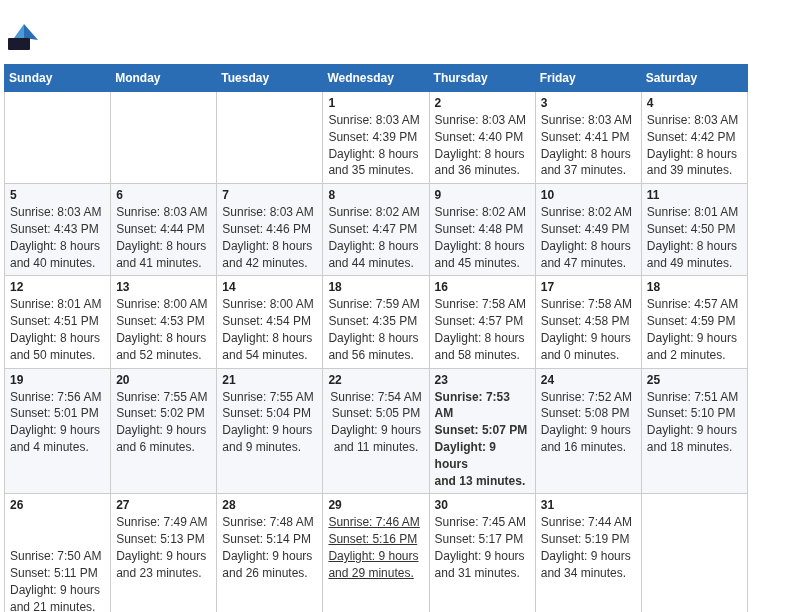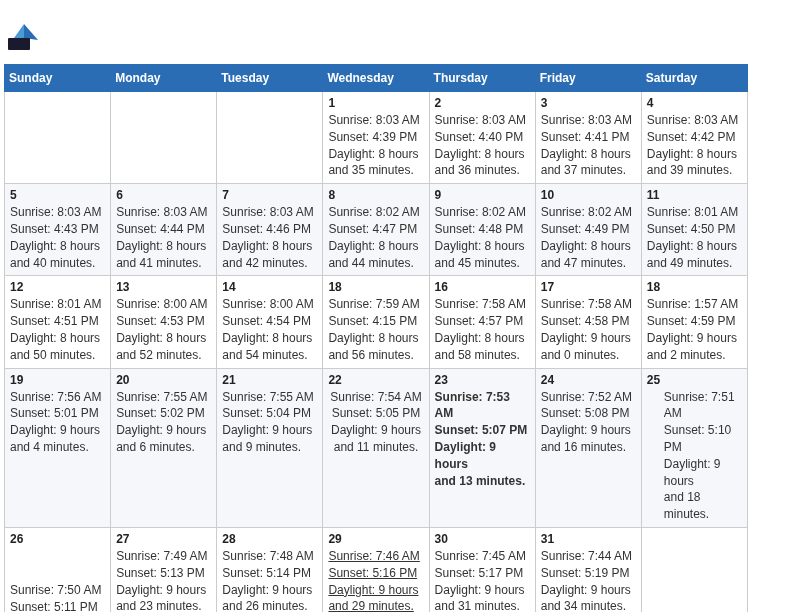--- a/index.html
+++ b/index.html
@@ -237,41 +237,41 @@
           <td>
             <span class="day-number">14</span>
             <div class="day-info" style="white-space: pre-line;">Sunrise: 8:00 AM
 Sunset: 4:54 PM
 Daylight: 8 hours
 and 54 minutes.</div>
           </td>
           <td>
             <span class="day-number">18</span>
             <div class="day-info" style="white-space: pre-line;">Sunrise: 7:59 AM
-Sunset: 4:15 PM
+Sunset: 4:35 PM
 Daylight: 8 hours
 and 56 minutes.</div>
           </td>
           <td>
             <span class="day-number">16</span>
             <div class="day-info" style="white-space: pre-line;">Sunrise: 7:58 AM
 Sunset: 4:57 PM
 Daylight: 8 hours
 and 58 minutes.</div>
           </td>
           <td>
             <span class="day-number">17</span>
             <div class="day-info" style="white-space: pre-line;">Sunrise: 7:58 AM
 Sunset: 4:58 PM
 Daylight: 9 hours
 and 0 minutes.</div>
           </td>
           <td>
             <span class="day-number">18</span>
-            <div class="day-info" style="white-space: pre-line;">Sunrise: 1:57 AM
+            <div class="day-info" style="white-space: pre-line;">Sunrise: 4:57 AM
 Sunset: 4:59 PM
 Daylight: 9 hours
 and 2 minutes.</div>
           </td>
         </tr>
         <tr>
           <td>
             <span class="day-number">19</span>
             <div class="day-info" style="white-space: pre-line;">Sunrise: 7:56 AM
 Sunset: 5:01 PM
@@ -308,21 +308,21 @@
           </td>
           <td>
             <span class="day-number">24</span>
             <div class="day-info" style="white-space: pre-line;">Sunrise: 7:52 AM
 Sunset: 5:08 PM
 Daylight: 9 hours
 and 16 minutes.</div>
           </td>
           <td>
             <span class="day-number">25</span>
-            <div class="day-info" style="white-space: pre-line; margin-left: 17px;">Sunrise: 7:51 AM
+            <div class="day-info" style="white-space: pre-line;">Sunrise: 7:51 AM
 Sunset: 5:10 PM
 Daylight: 9 hours
 and 18 minutes.</div>
           </td>
         </tr>
         <tr>
           <td>
             <span class="day-number">26</span>
             <div class="day-info" style="white-space: pre-line; margin-top: 36px;">Sunrise: 7:50 AM
 Sunset: 5:11 PM

